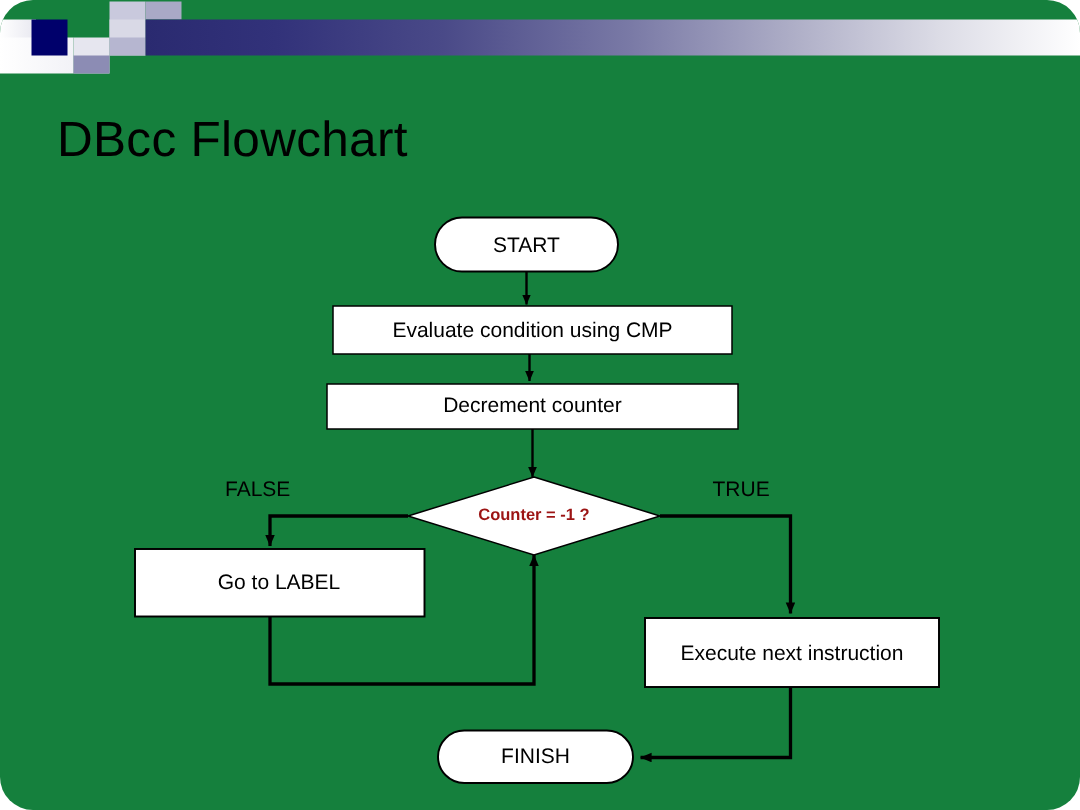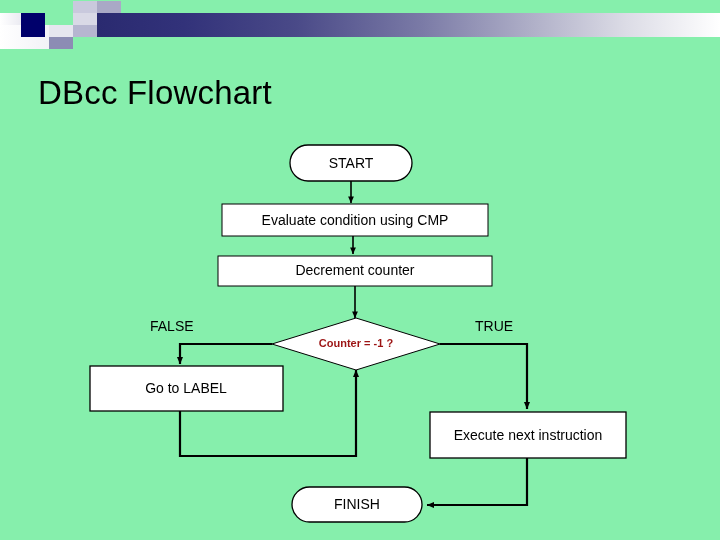--- a/index.html
+++ b/index.html
@@ -5,23 +5,24 @@
 <style>
   html, body {
     margin: 0;
     padding: 0;
     background: #ffffff;
   }
   #slide {
     position: relative;
     width: 720px;
     height: 540px;
-    background: #86efac;
+    background: #15803d;
     overflow: hidden;
     font-family: "Liberation Sans", sans-serif;
+    border-radius: 22px;
   }
 
   
   #header-band {
     position: absolute;
     left: 0;
     top: 0;
     width: 720px;
     height: 52px;
     pointer-events: none;

